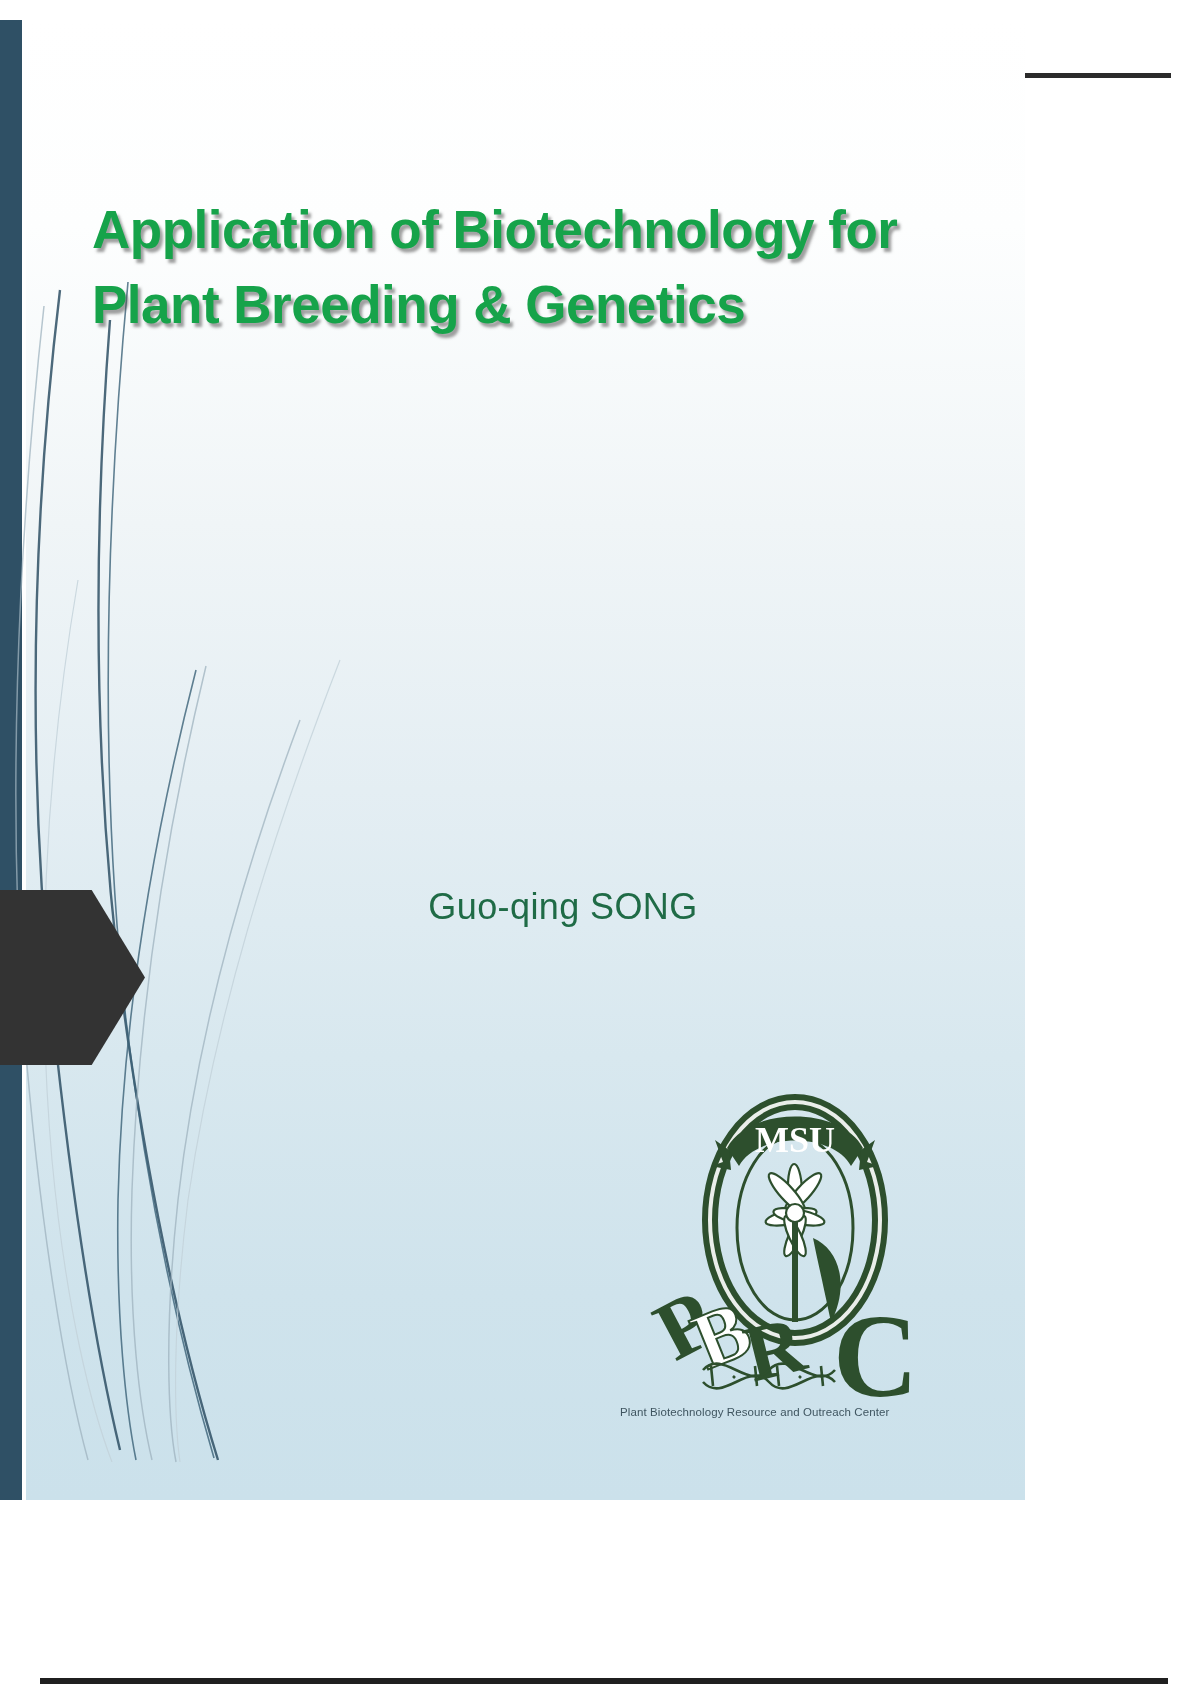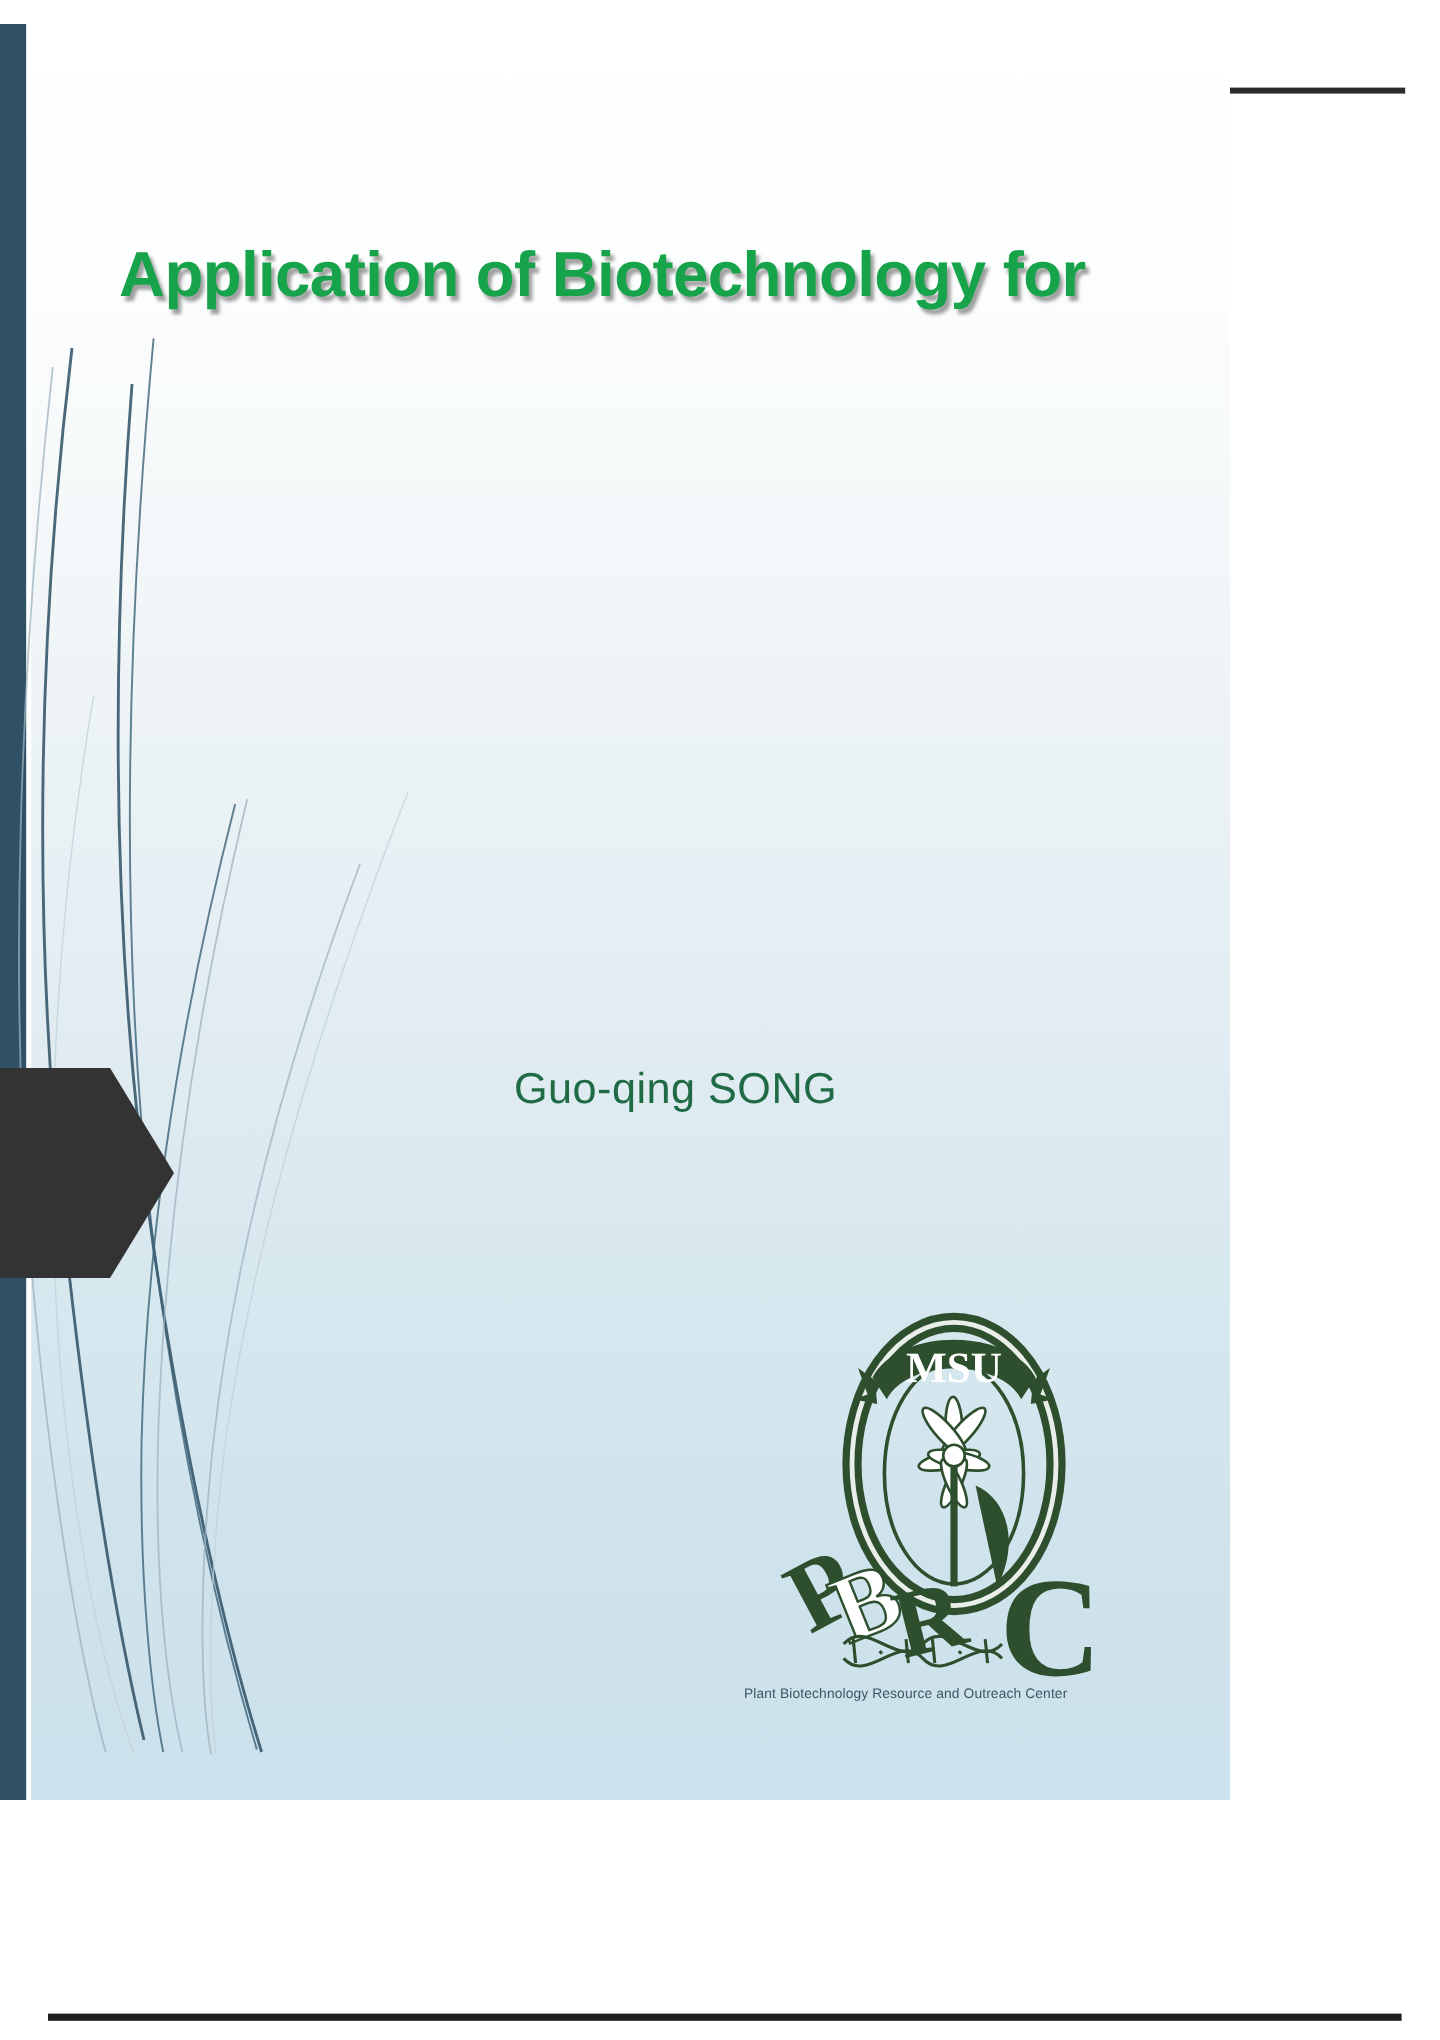--- a/index.html
+++ b/index.html
@@ -44,21 +44,20 @@
     position:absolute;left:92px;top:172px;width:820px;
   }
   .title-line{
     font-size:53px;
     font-weight:bold;
     color:#16a34a;
     letter-spacing:-0.5px;
     line-height:1.42;
     text-shadow:3px 4px 3px rgba(80,80,80,0.55);
     white-space:nowrap;
-    text-align:center;
   }
 
   
   #author{
     position:absolute;left:0;top:866px;width:1126px;
     text-align:center;
     font-size:36px;
     color:#1f6b46;
     letter-spacing:0.4px;
   }
@@ -112,20 +111,21 @@
       <g fill="none" stroke="#c3d2da" stroke-width="1.2" opacity="0.8">
         <path d="M340 640 C 270 820, 214 1000, 188 1180 C 172 1310, 174 1400, 180 1442"></path>
         <path d="M78 560 C 44 760, 36 960, 52 1140 C 66 1290, 92 1390, 112 1442"></path>
       </g>
     </svg>
 
     <div id="hex-badge"></div>
 
     <div id="title-block">
       <div class="title-line">Application of Biotechnology for</div>
+      <div class="title-line">Plant Breeding &amp; Genetics</div>
     </div>
 
     <div id="author">Guo-qing SONG</div>
 
     <svg id="logo" viewBox="0 0 270 340">
 
       <g>
         <ellipse cx="150" cy="150" rx="85" ry="118" fill="none" stroke="#2d4f2d" stroke-width="16"></ellipse>
         <ellipse cx="150" cy="150" rx="85" ry="118" fill="none" stroke="#ffffff" stroke-width="4" opacity="0.9"></ellipse>
         <ellipse cx="150" cy="158" rx="58" ry="92" fill="none" stroke="#2d4f2d" stroke-width="3"></ellipse>

